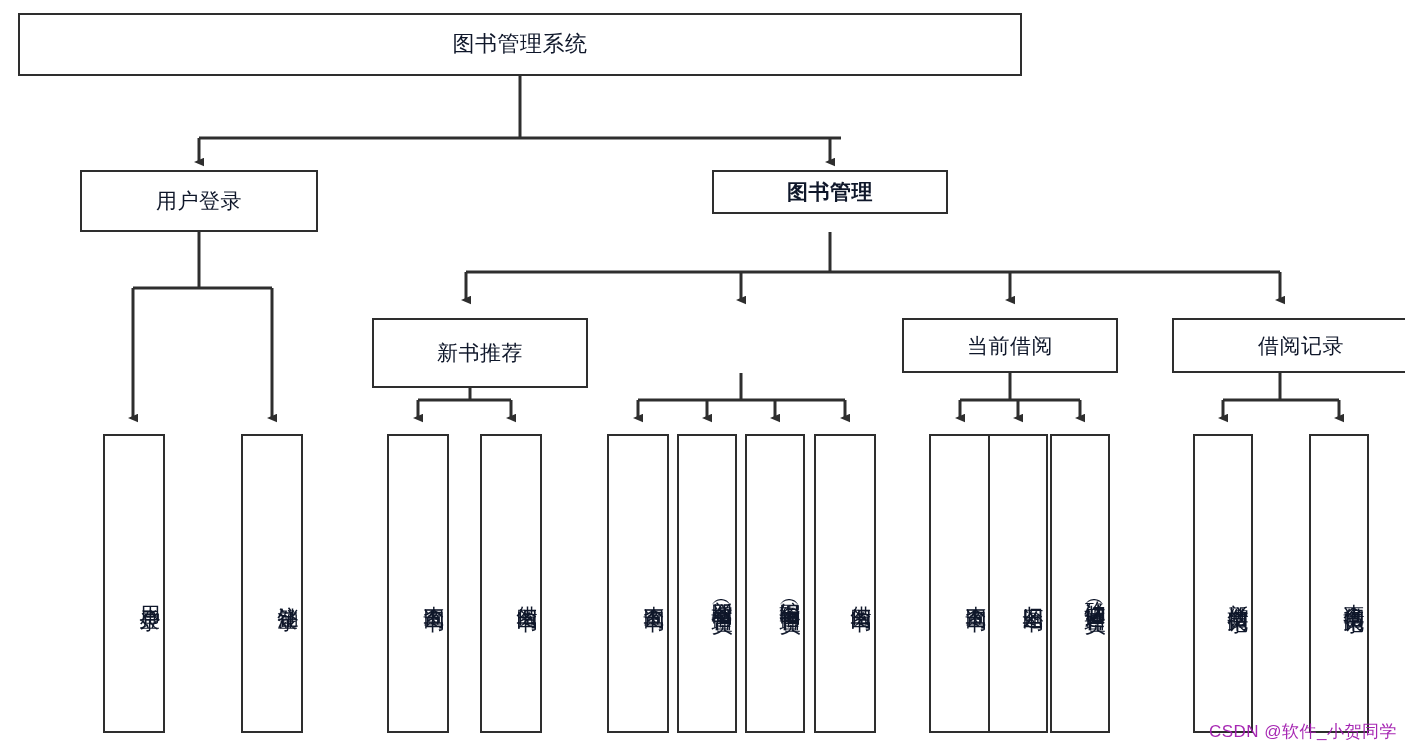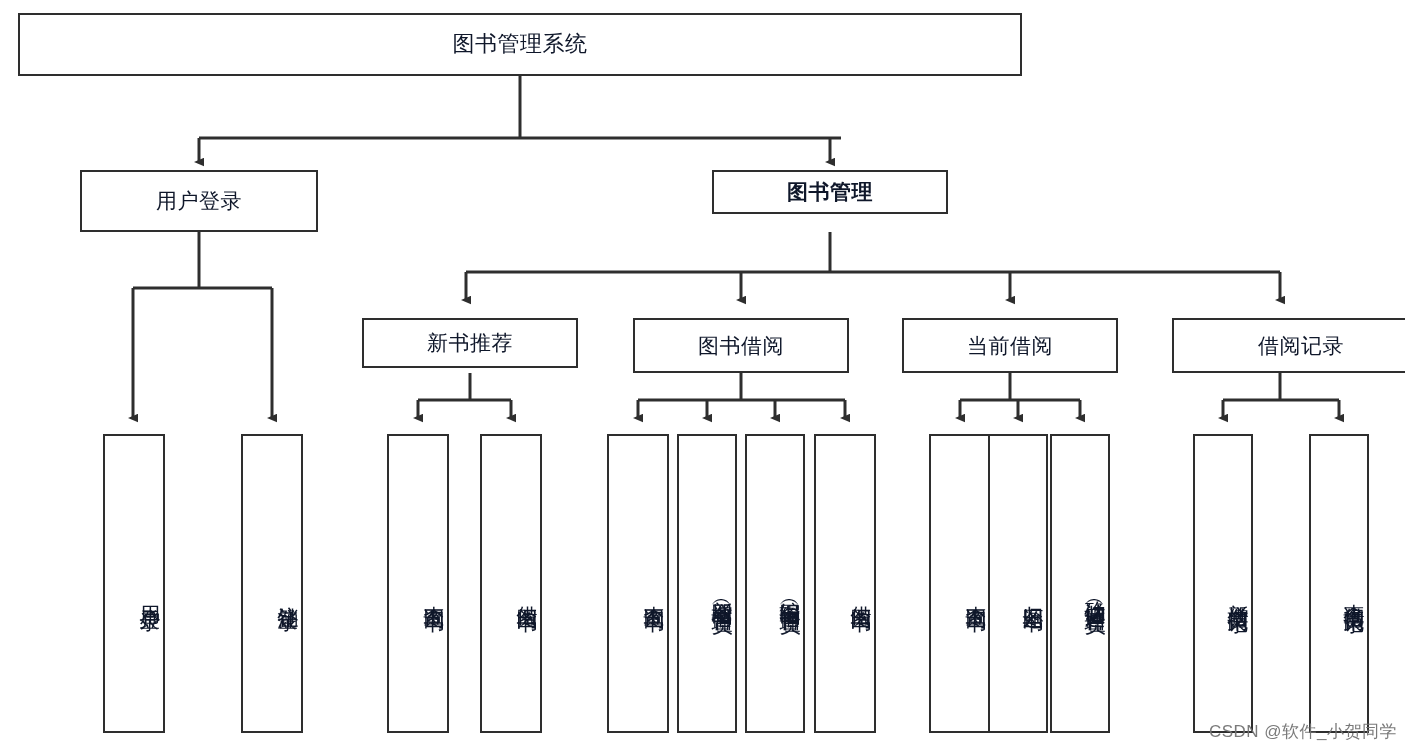--- a/index.html
+++ b/index.html
@@ -56,21 +56,21 @@
     white-space: nowrap;
   }
   #title-node {
     font-size: 22px;
   }
   #watermark {
     position: absolute;
     right: 8px;
     bottom: 4px;
     font-size: 17px;
-    color: #737373;
+    color: #a21caf;
     letter-spacing: 0.5px;
     white-space: nowrap;
     opacity: 0.95;
   }
 </style>
 </head>
 <body>
 
 <div id="canvas">
 
@@ -123,23 +123,22 @@
       <path d="M1339,400 L1339,418" marker-end="url(#arrow)"></path>
     </g>
   </svg>
 
   <div class="node h" id="title-node" style="left:18px; top:13px; width:1004px; height:63px;">图书管理系统</div>
 
   <div class="node h" style="left:80px; top:170px; width:238px; height:62px;">用户登录</div>
 
   <div class="node h" style="left:712px; top:170px; width:236px; height:44px;font-weight:bold;">图书管理</div>
 
-  <div class="node h" style="left:362px; top:318px; width:216px; height:50px;">新书推荐</div>
+  <div class="node h" style="left:372px; top:318px; width:216px; height:70px;">新书推荐</div>
 
-  <div class="node h" style="left:633px; top:318px; width:216px; height:55px;">图书借阅</div>
 
   <div class="node h" style="left:902px; top:318px; width:216px; height:55px;text-align:right;">当前借阅</div>
 
   <div class="node h" style="left:1172px; top:318px; width:258px; height:55px;">借阅记录</div>
 
   <div class="node v" style="left:103px; top:434px; width:62px; height:299px;">
     <span class="vtext">用户登录</span>
   </div>
 
   <div class="node v" style="left:241px; top:434px; width:62px; height:299px;">

